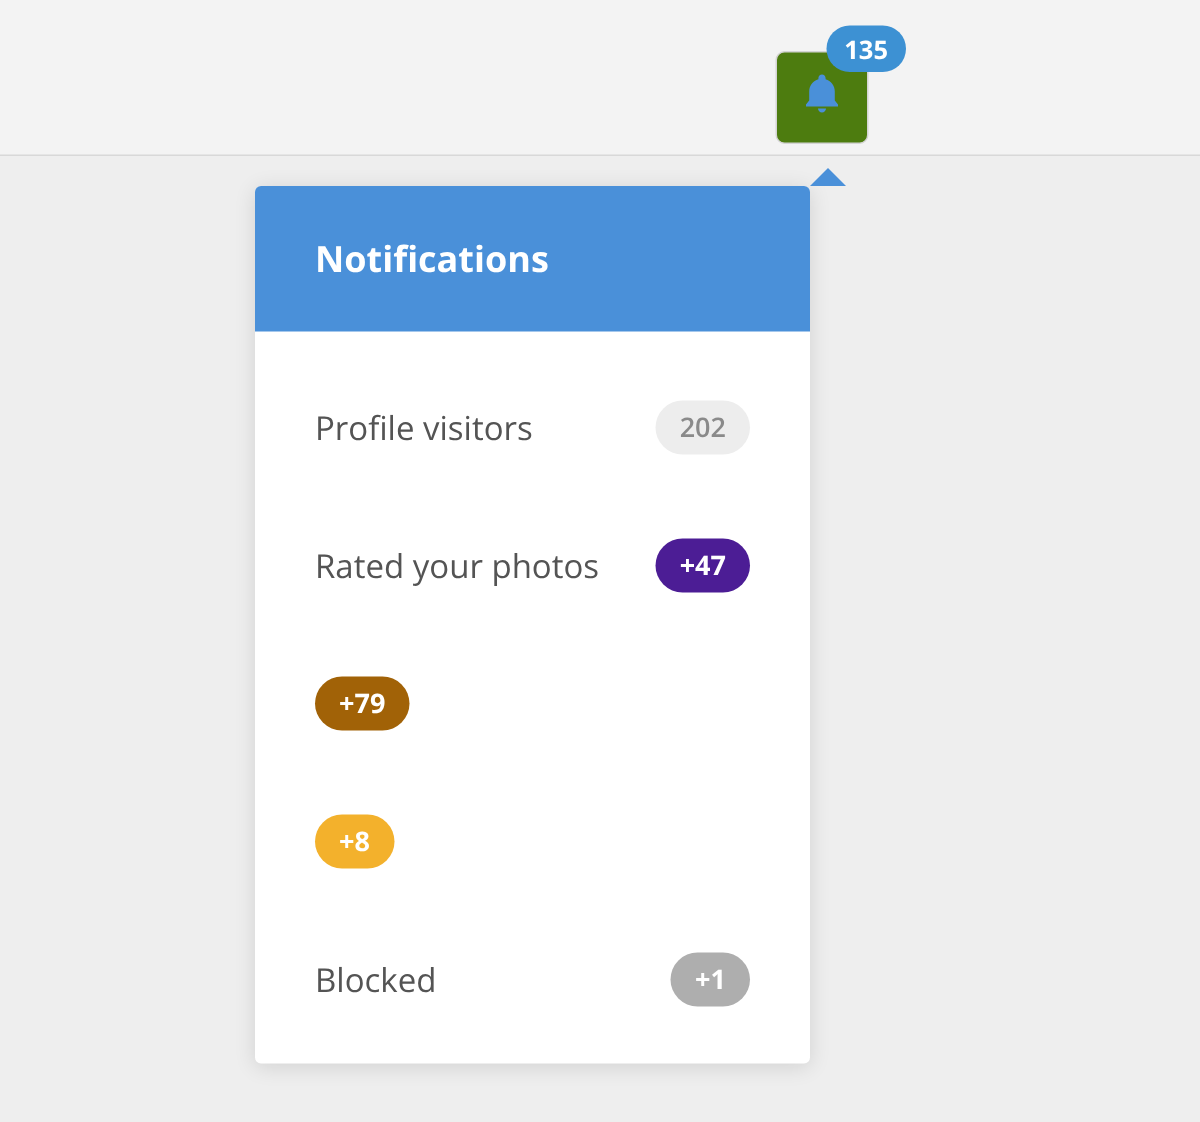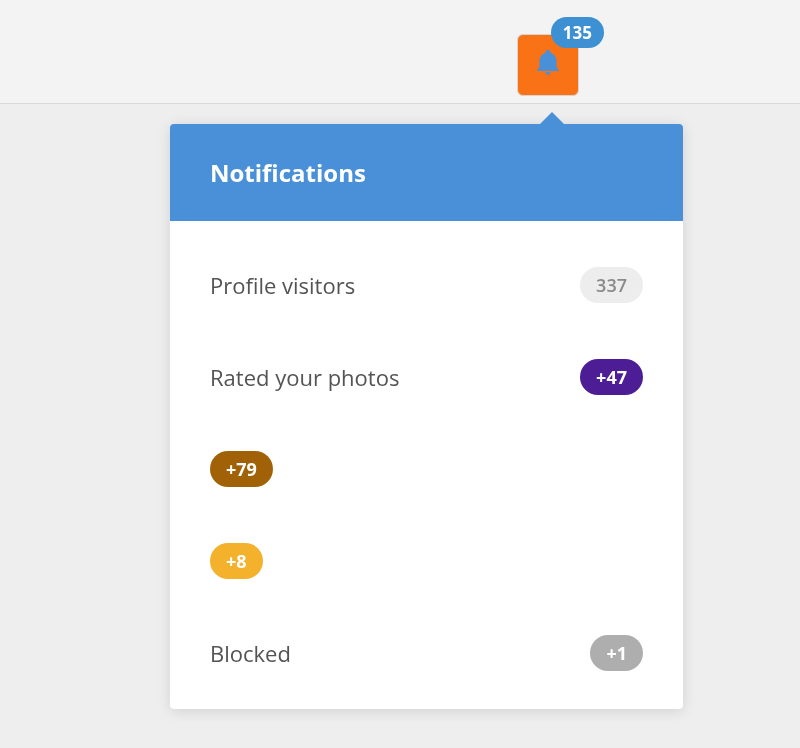--- a/index.html
+++ b/index.html
@@ -21,21 +21,21 @@
       width: 100%;
       position: absolute;
       top: 0;
     }
     .bell-button {
       position: absolute;
       top: 34px;
       left: 517px;
       width: 62px;
       height: 62px;
-      background: #f97316;
+      background: #4d7c0f;
       border: 1px solid #d4d4d4;
       border-radius: 6px;
       display: flex;
       align-items: center;
       justify-content: center;
       cursor: pointer;
     }
     .bell-button svg {
       width: 32px;
       height: 32px;
@@ -48,21 +48,21 @@
       color: #ffffff;
       font-weight: 700;
       font-size: 17px;
       padding: 4px 12px;
       border-radius: 16px;
     }
     .dropdown {
       position: absolute;
       top: 124px;
       left: 170px;
-      width: 513px;
+      width: 370px;
       background: #ffffff;
       border-radius: 4px;
       box-shadow: 0 2px 14px rgba(0,0,0,0.12);
     }
     .dropdown-caret {
       position: absolute;
       top: -12px;
       left: 370px;
       width: 0;
       height: 0;
@@ -150,21 +150,21 @@
 
 <div class="dropdown">
   <div class="dropdown-caret"></div>
   <div class="dropdown-header">
     <span class="dropdown-header-title">Notifications</span>
   </div>
   <div class="dropdown-body">
 
     <div class="list-item">
       <span class="list-item-label">Profile visitors</span>
-      <span class="list-item-badge badge-gray">337</span>
+      <span class="list-item-badge badge-gray">202</span>
     </div>
 
     <div class="list-item">
       <span class="list-item-label">Rated your photos</span>
       <span class="list-item-badge badge-purple">+47</span>
     </div>
 
     <div class="list-item">
       <span class="list-item-badge badge-red">+79</span>
     </div>

